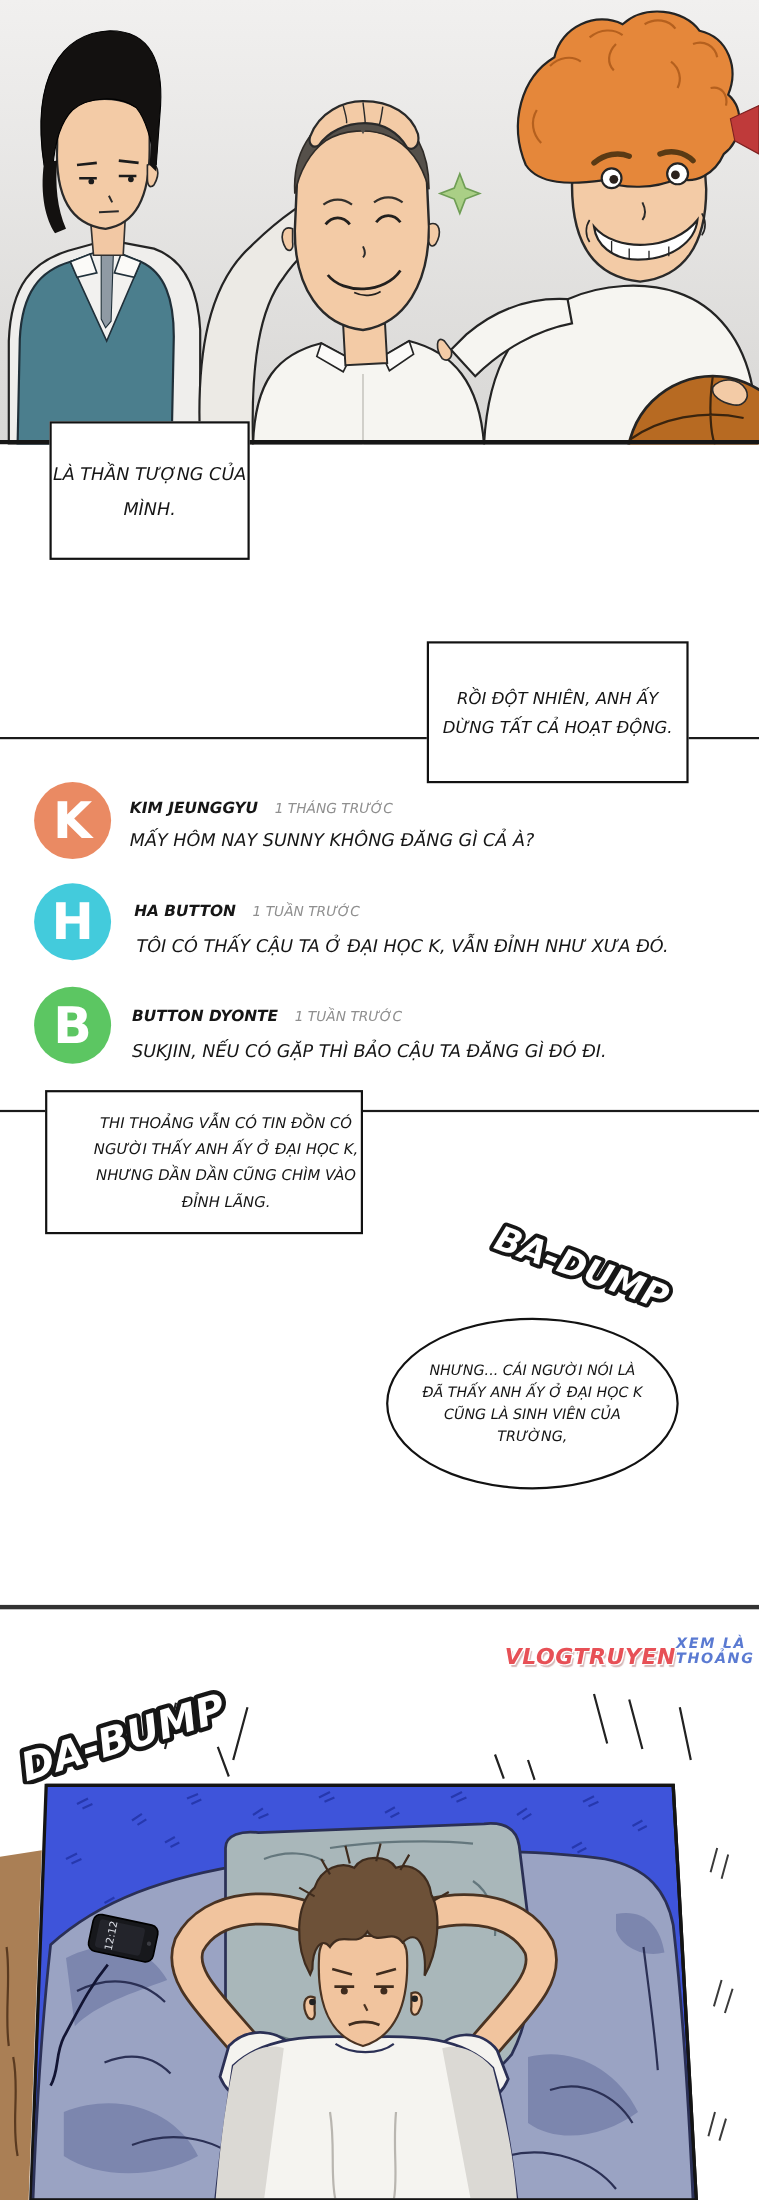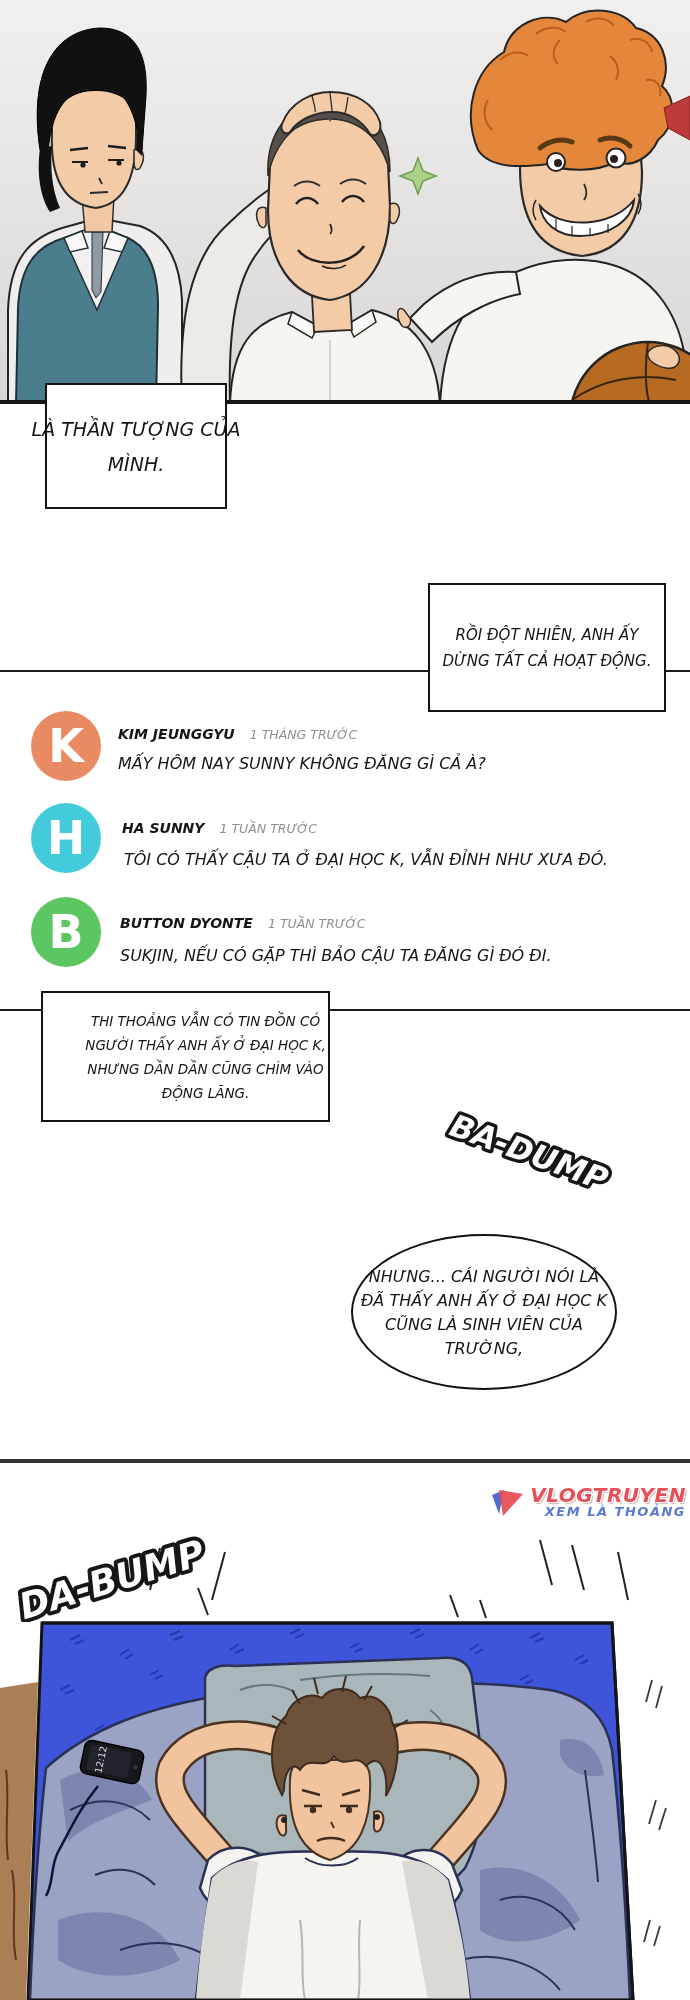--- a/index.html
+++ b/index.html
@@ -19,21 +19,21 @@
   .bubble div{white-space:nowrap;}
   .avatar{position:absolute;width:70px;height:70px;border-radius:50%;
           display:flex;align-items:center;justify-content:center;
           color:#fff;font-weight:bold;font-size:46px;line-height:1;}
   .c-row{position:absolute;white-space:nowrap;font-style:italic;}
   .c-name{font-weight:bold;font-size:14px;color:#161616;}
   .c-time{font-size:12.5px;color:#8f8f8f;margin-left:10px;font-weight:normal;margin-top:35px;}
   .c-text{position:absolute;white-space:nowrap;font-style:italic;font-size:16px;color:#161616;}
   .watermark{position:absolute;left:458px;top:1486px;width:228px;display:flex;
              align-items:center;justify-content:flex-end;gap:4px;opacity:.88;}
-  .wm-col{display:flex;flex-direction:column;align-items:flex-end;}
+  .wm-col{display:flex;flex-direction:row;align-items:flex-end;}
   .wm-title{font-size:20px;font-weight:bold;font-style:italic;letter-spacing:.5px;line-height:19px;
             text-shadow:-1px -1px 0 #fff,1px -1px 0 #fff,-1px 1px 0 #fff,1px 1px 0 #fff,2px 2px 1px rgba(120,20,20,.35);}
   .wm-tag{font-size:13px;font-weight:bold;font-style:italic;letter-spacing:1.5px;line-height:14px;
           text-shadow:-1px -1px 0 #fff,1px -1px 0 #fff,-1px 1px 0 #fff,1px 1px 0 #fff;}
   .sfx-text{font-family:"DejaVu Sans",sans-serif;font-weight:bold;font-style:italic;
             fill:#fff;stroke:#161616;paint-order:stroke;stroke-linejoin:round;}
 </style>
 </head>
 <body>
 
@@ -110,73 +110,73 @@
       <path d="M404,310 C396,304 396,318 402,326 C408,330 412,324 410,318 Z" fill="#f3cba6" stroke="#2a2a2a" stroke-width="1.5"></path>
       <circle cx="648" cy="420" r="78" fill="#b76a22" stroke="#242424" stroke-width="2.5"></circle>
       <path d="M572,400 C600,380 640,372 676,380 M648,342 C644,370 646,395 650,404" fill="none" stroke="#3a240e" stroke-width="2"></path>
       <path d="M648,352 C656,342 672,344 678,354 C682,362 676,370 666,368 C656,366 646,360 648,352 Z" fill="#f3cba6" stroke="#2a2a2a" stroke-width="1.5"></path>
     </g>
 
     <path d="M418,158 L423,171 L436,176 L423,181 L418,194 L413,181 L400,176 L413,171 Z" fill="#aacf86" stroke="#6f9e55" stroke-width="1.5"></path>
     <rect x="0" y="400" width="690" height="4" fill="#161616"></rect>
   </svg>
 
-  <div class="caption" id="box1" style="left:45px;top:383px;width:178px;height:122px;font-size:19px;row-gap:13px;">
+  <div class="caption" id="box1" style="left:45px;top:383px;width:178px;height:122px;font-size:16px;row-gap:13px;">
     <div>LÀ THẦN TƯỢNG CỦA</div>
     <div>MÌNH.</div>
   </div>
 
   <div class="hline" style="top:670px"></div>
 
-  <div class="caption" style="left:388px;top:583px;width:234px;height:125px;font-size:15px;row-gap:8px;margin-left:40px;">
+  <div class="caption" style="left:388px;top:583px;width:234px;height:125px;font-size:15px;row-gap:8px;">
     <div>RỒI ĐỘT NHIÊN, ANH ẤY</div>
     <div>DỪNG TẤT CẢ HOẠT ĐỘNG.</div>
   </div>
 
   <div class="avatar" style="left: 31px; top: 711px; background: rgb(234, 138, 99);">
       <span>K</span>
     </div>
   <div class="c-row" style="left:118px;top:724px">
     <span class="c-name">KIM JEUNGGYU</span>
     <span class="c-time">1 THÁNG TRƯỚC</span>
   </div>
   <div class="c-text" style="left:118px;top:754px">MẤY HÔM NAY SUNNY KHÔNG ĐĂNG GÌ CẢ À?</div>
 
   <div class="avatar" style="left: 31px; top: 803px; background: rgb(67, 203, 220);">
       <span>H</span>
     </div>
   <div class="c-row" style="left:122px;top:818px">
-    <span class="c-name">HA SUNNY</span>
+    <span class="c-name">HA BUTTON</span>
     <span class="c-time">1 TUẦN TRƯỚC</span>
   </div>
   <div class="c-text" style="left:124px;top:850px">TÔI CÓ THẤY CẬU TA Ở ĐẠI HỌC K, VẪN ĐỈNH NHƯ XƯA ĐÓ.</div>
 
   <div class="avatar" style="left: 31px; top: 897px; background: rgb(92, 198, 98);">
       <span>B</span>
     </div>
   <div class="c-row" style="left:120px;top:913px">
     <span class="c-name">BUTTON DYONTE</span>
     <span class="c-time">1 TUẦN TRƯỚC</span>
   </div>
   <div class="c-text" style="left:120px;top:946px">SUKJIN, NẾU CÓ GẶP THÌ BẢO CẬU TA ĐĂNG GÌ ĐÓ ĐI.</div>
 
   <div class="hline" style="top:1009px"></div>
 
   <div class="caption" style="left:41px;top:991px;width:245px;height:127px;font-size:13.5px;row-gap:8px;padding-left:40px;">
     <div>THI THOẢNG VẪN CÓ TIN ĐỒN CÓ</div>
     <div>NGƯỜI THẤY ANH ẤY Ở ĐẠI HỌC K,</div>
     <div>NHƯNG DẦN DẦN CŨNG CHÌM VÀO</div>
-    <div>ĐỘNG LÃNG.</div>
+    <div>ĐỈNH LÃNG.</div>
   </div>
 
   <svg class="abs" style="left:420px;top:1105px" width="220" height="105" viewBox="0 0 220 105">
     <text class="sfx-text" x="108" y="58" text-anchor="middle" font-size="31" stroke-width="7" transform="rotate(20 108 50)">BA-DUMP</text>
   </svg>
 
-  <div class="bubble" style="left:351px;top:1234px;width:262px;height:152px;font-size:16px;row-gap:5px;">
+  <div class="bubble" style="left:351px;top:1198px;width:262px;height:152px;font-size:13px;row-gap:5px;">
     <div>NHƯNG... CÁI NGƯỜI NÓI LÀ</div>
     <div>ĐÃ THẤY ANH ẤY Ở ĐẠI HỌC K</div>
     <div>CŨNG LÀ SINH VIÊN CỦA</div>
     <div>TRƯỜNG,</div>
   </div>
 
   <div class="hline thick" style="top:1459px"></div>
 
 
   <div class="watermark">

